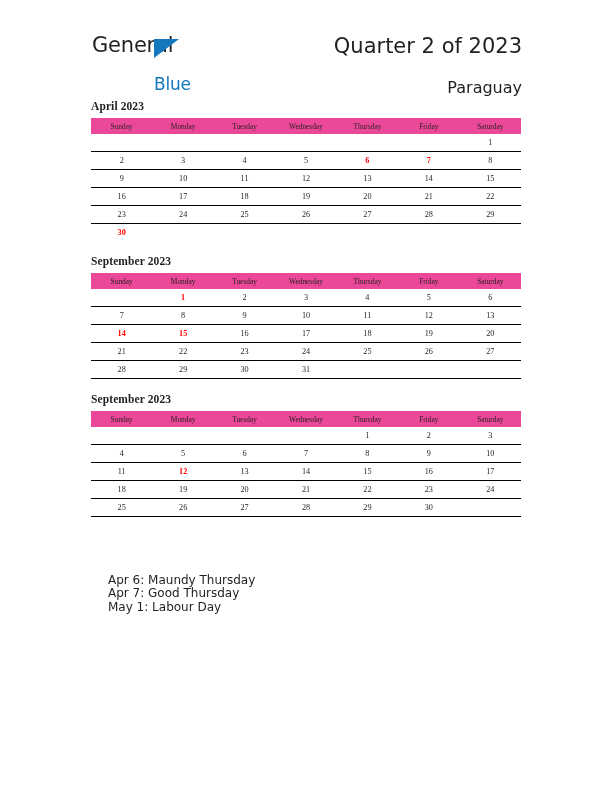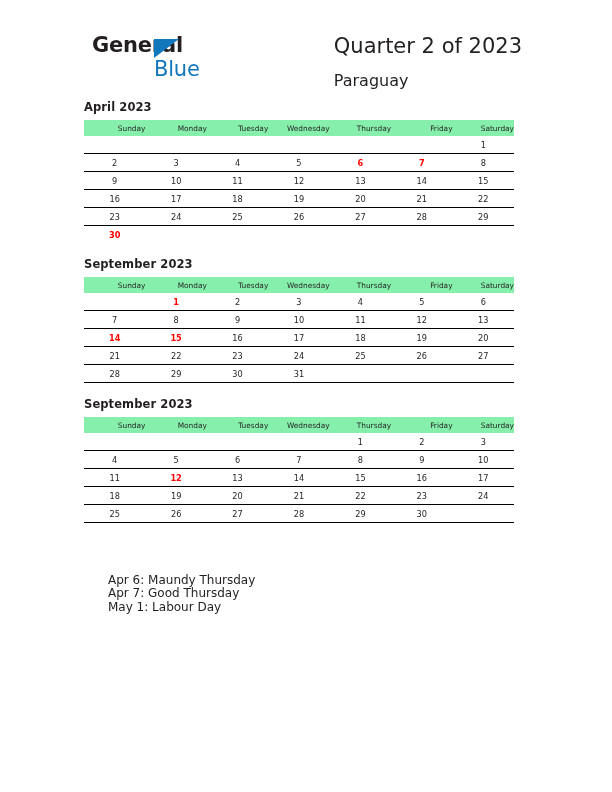--- a/index.html
+++ b/index.html
@@ -31,94 +31,96 @@
     width: 200px;
     height: 50px;
   }
   .logo-general {
     position: absolute;
     left: 0;
     top: 0;
     font-size: 21px;
     letter-spacing: -0.2px;
     color: #231f20;
-    font-weight: 700;
+    font-weight: 400;
     line-height: 24px;
     text-align: center;
   }
   .logo-triangle {
     position: absolute;
     left: 62px;
     top: 6px;
     width: 0;
     height: 0;
     border-top: 19px solid #1277bc;
     border-right: 25px solid transparent;
   }
   .logo-blue {
     position: absolute;
     left: 62px;
-    top: 24px;
-    font-size: 21px;
+    top: 39px;
+    font-size: 17px;
     letter-spacing: -0.2px;
     color: #1277bc;
     font-weight: 400;
     line-height: 24px;
   }
 
   .title-block {
     position: absolute;
     right: 90px;
     top: 33px;
+    text-align: right;
   }
   .quarter-title {
     font-size: 21px;
     font-weight: 400;
     color: #231f20;
     line-height: 26px;
     white-space: nowrap;
   }
   .country-title {
     font-size: 16px;
     font-weight: 400;
     color: #231f20;
     line-height: 22px;
-    margin-top: 11px;
+    margin-top: 18px;
     white-space: nowrap;
   }
 
   
   .months {
     position: absolute;
-    left: 84px;
+    left: 91px;
     top: 100px;
     width: 430px;
+    font-family: Liberation Serif, serif;
   }
   .month-block {
     width: 430px;
     margin-bottom: 14px;
   }
   .month-name {
     font-size: 11.5px;
     font-weight: bold;
     color: #231f20;
     padding-bottom: 6px;
     letter-spacing: 0.1px;
   }
   table.cal {
     width: 430px;
     border-collapse: collapse;
     table-layout: fixed;
   }
   table.cal th {
-    background: #86efac;
+    background: #ec4899;
     font-size: 7.4px;
     font-weight: normal;
     color: #231f20;
-    text-align: right;
+    text-align: center;
     height: 16px;
     padding: 0;
     border: none;
   }
   table.cal td {
     font-size: 8.2px;
     text-align: center;
     color: #231f20;
     height: 17px;
     padding: 0;

